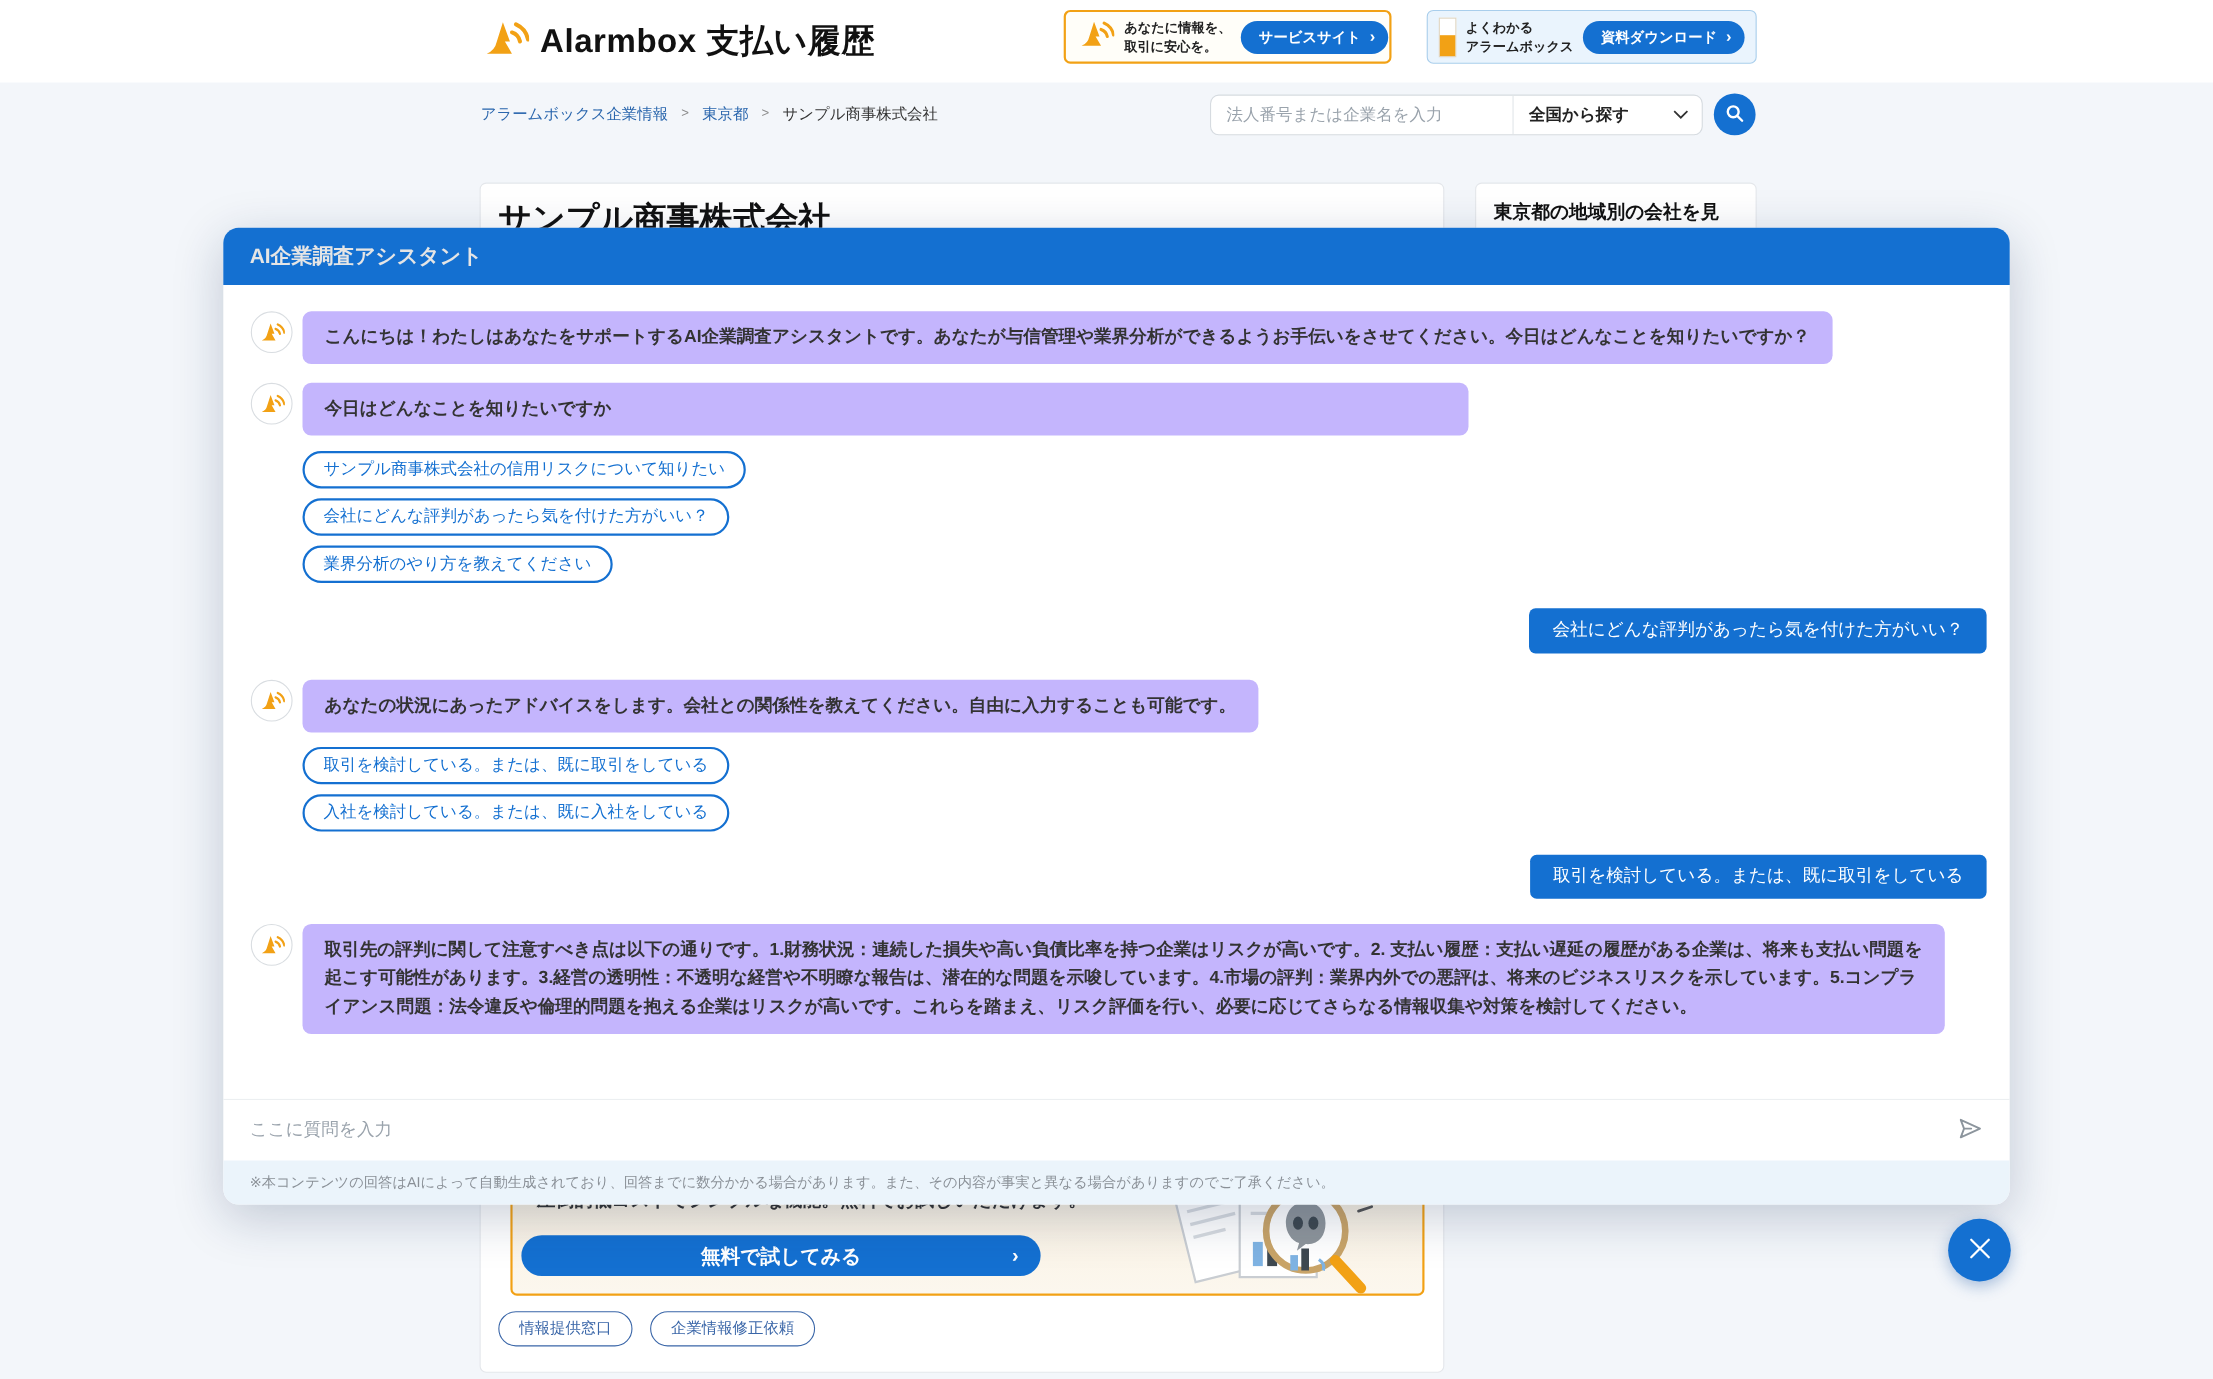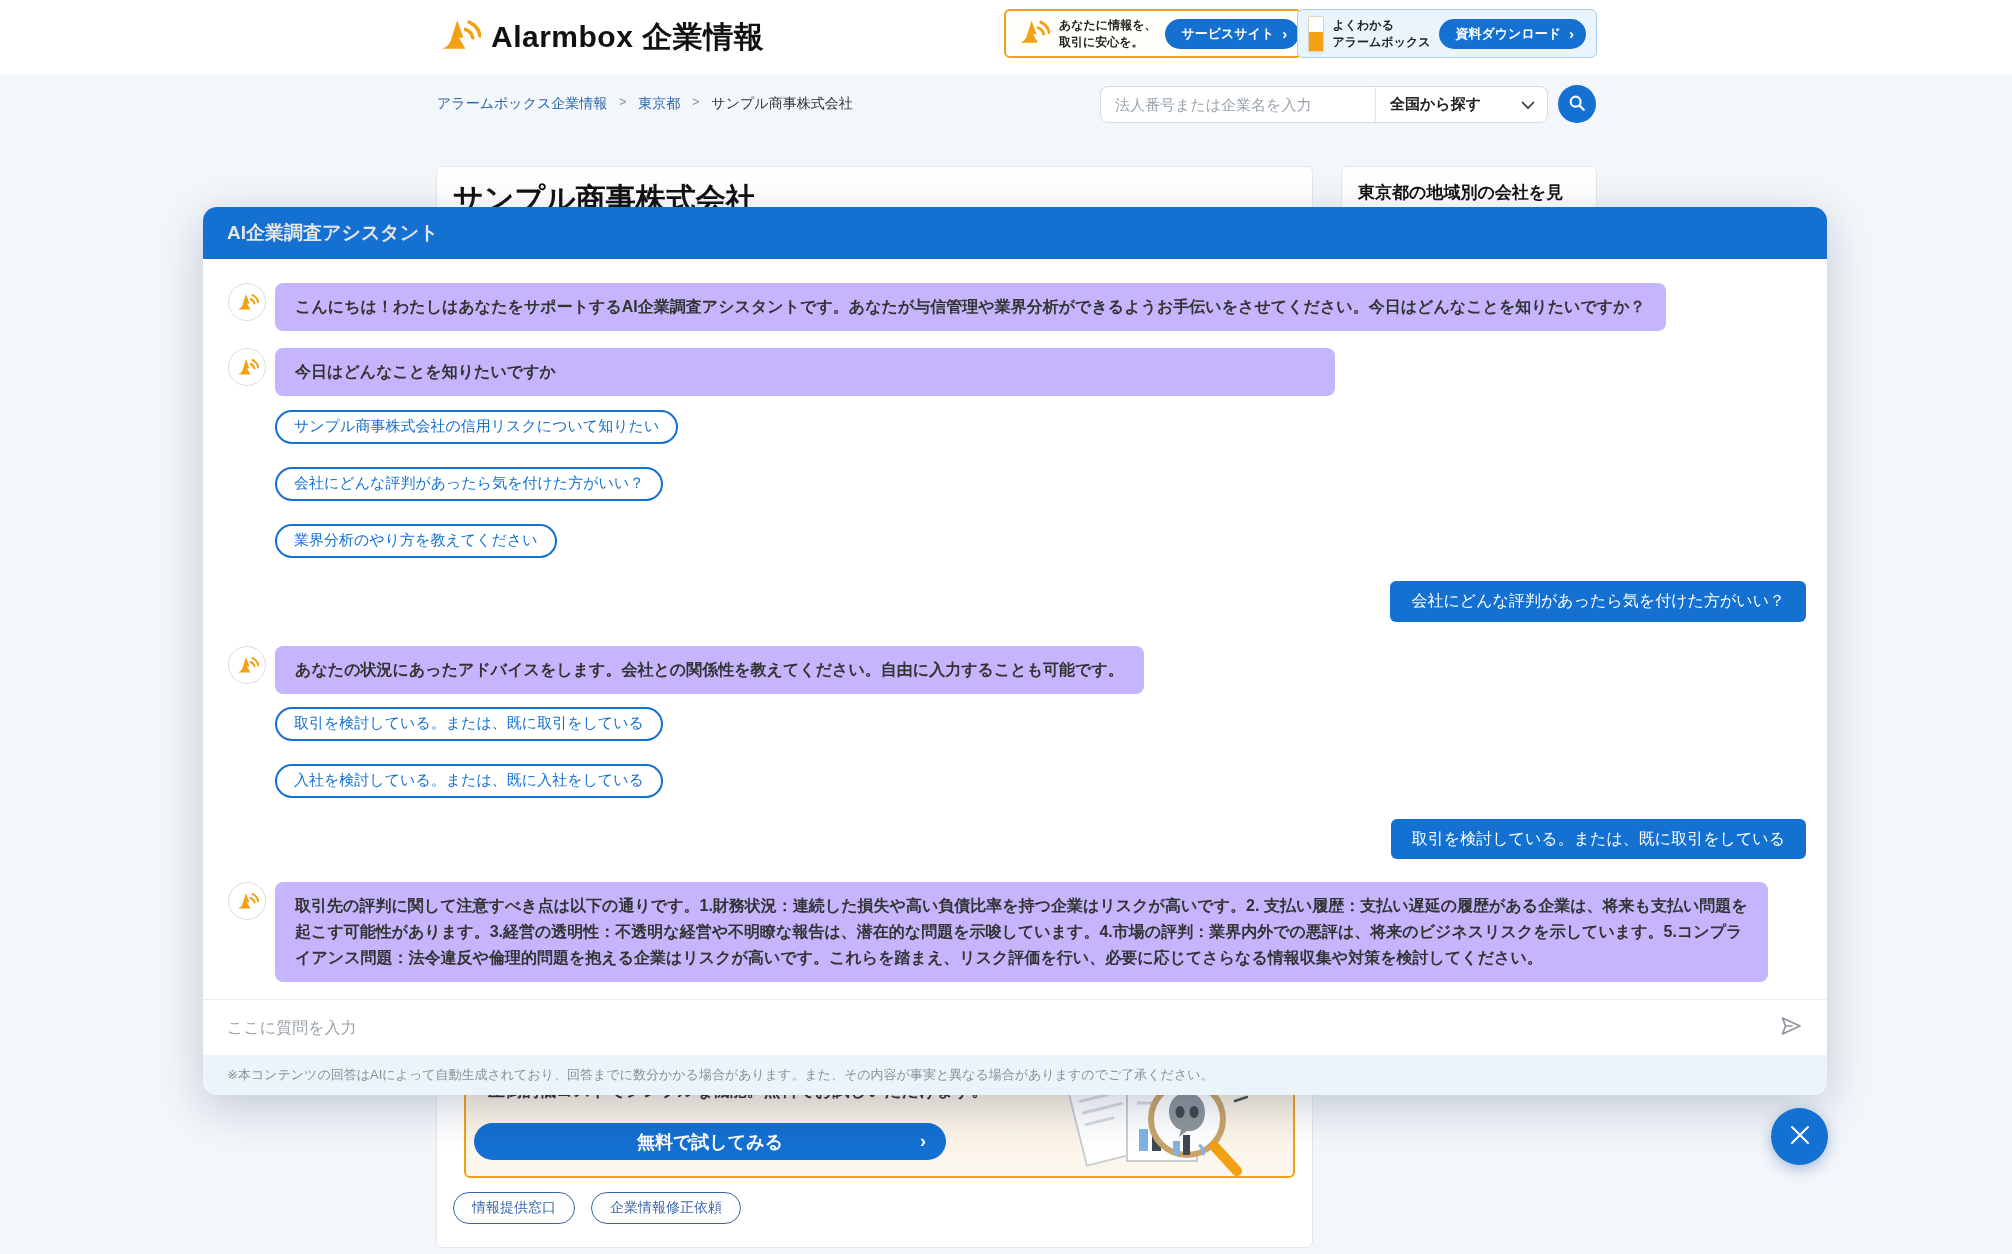--- a/index.html
+++ b/index.html
@@ -8,21 +8,21 @@
     position:relative; overflow:hidden;
     background:#F3F6FA;
     font-family:"Liberation Sans","DejaVu Sans",sans-serif;
     color:#222;
   }
   
   .header { position:absolute; top:0; left:0; width:2012px; height:75px; background:#fff; z-index:1; }
   .logo { position:absolute; left:437px; top:15px; display:flex; align-items:center; gap:10px; }
   .logo-text { font-size:30px; font-weight:bold; color:#111; letter-spacing:0.5px; }
   .banner { position:absolute; top:9px; height:49px; border-radius:6px; display:flex; align-items:center; padding:0 10px; gap:9px; }
-  .banner-service { left:967px; width:298px; background:#FFFEF9; border:2px solid #F2A115;margin-left:37px; }
+  .banner-service { left:967px; width:298px; background:#FFFEF9; border:2px solid #F2A115; }
   .banner-download { left:1297px; width:300px; background:#EAF4FD; border:1px solid #A9CEEC; }
   .banner-caption { font-size:12px; font-weight:bold; color:#222; line-height:1.35; white-space:nowrap; }
   .pill-btn { background:#1470D1; color:#fff; font-size:13px; font-weight:bold; border:none;
     border-radius:16px; height:30px; display:flex; align-items:center; justify-content:space-between;
     padding:0 12px 0 16px; cursor:pointer; white-space:nowrap; }
   .pill-btn .arr { font-size:15px; margin-left:8px; }
   .banner-service .pill-btn { width:140px; }
   .banner-download .pill-btn { width:150px; }
   .doc-icon { width:28px; height:36px; position:relative; background:#fff; border:1px solid #e0d6c2; box-shadow:0 1px 2px rgba(0,0,0,.08); }
   .doc-icon::after { content:""; position:absolute; left:0; bottom:0; width:100%; height:55%; background:#F2A115; }
@@ -67,21 +67,21 @@
     box-shadow:0 12px 45px rgba(20,40,80,.22); z-index:5; display:flex; flex-direction:column; }
   .modal-header { height:52px; background:#1470D1; border-radius:14px 14px 0 0; display:flex; align-items:center;
     padding:0 24px; color:#e5e5e5; font-size:19px; font-weight:bold; flex:none; }
   .chat { flex:1; padding:24px 21px 0 25px; overflow:hidden; }
   .bot-row { display:flex; gap:9px; align-items:flex-start; }
   .avatar { width:38px; height:38px; border-radius:50%; background:#fff; border:1px solid #D9DDE1; flex:none;
     display:flex; align-items:center; justify-content:center; }
   .bubble-bot { background:#c4b5fd; border-radius:8px; padding:11px 20px; font-size:16px; line-height:1.62;
     color:#333; max-width:1493px; width:fit-content;font-weight:bold; }
   .m-gap-a { margin-bottom:17px; }
-  .options { margin:14px 0 23px 47px; display:flex; flex-direction:column; gap:23px; }
+  .options { margin:14px 0 23px 47px; display:flex; flex-direction:column; gap:9px; }
   .opt-btn { border:2px solid #1470D1; background:#fff; color:#1470D1; font-size:15px; height:34px; border-radius:17px;
     padding:0 17px; display:inline-flex; align-items:center; width:fit-content; cursor:pointer;
     font-family:"Liberation Sans","DejaVu Sans",sans-serif; }
   .user-row { display:flex; justify-content:flex-end; margin-bottom:24px; }
   .bubble-user { background:#1470D1; color:#fff; font-size:16px; border-radius:6px; padding:10px 21px; line-height:1.3; }
   .m-gap-b { margin-bottom:13px;text-align:right; }
   .chat-input-row { flex:none; height:56px; border-top:1px solid #ECEFF1; display:flex; align-items:center; padding:0 24px; gap:12px; }
   .chat-input-row input { flex:1; border:none; outline:none; font-size:16px; color:#333; background:transparent;
     font-family:"Liberation Sans","DejaVu Sans",sans-serif; }
   .chat-input-row input::placeholder { color:#9AA3AC; }
@@ -98,21 +98,21 @@
 
 <div class="header">
   <div class="logo">
     <span>
       <svg width="44" height="40" viewBox="0 0 48 42">
         <path d="M6 36 Q14 33 16 24 L22 5 L29 24 L24 24 L31 36 Z" fill="#F2A115"></path>
         <path d="M31 15 a12 12 0 0 1 8 9" stroke="#F2A115" stroke-width="4" fill="none" stroke-linecap="round"></path>
         <path d="M35 7 a21 21 0 0 1 12 15" stroke="#F2A115" stroke-width="4" fill="none" stroke-linecap="round"></path>
       </svg>
     </span>
-    <span class="logo-text">Alarmbox 企業情報</span>
+    <span class="logo-text">Alarmbox 支払い履歴</span>
   </div>
 
   <div class="banner banner-service">
     <span>
       <svg width="34" height="32" viewBox="0 0 48 42">
         <path d="M6 36 Q14 33 16 24 L22 5 L29 24 L24 24 L31 36 Z" fill="#F2A115"></path>
         <path d="M31 15 a12 12 0 0 1 8 9" stroke="#F2A115" stroke-width="4" fill="none" stroke-linecap="round"></path>
         <path d="M35 7 a21 21 0 0 1 12 15" stroke="#F2A115" stroke-width="4" fill="none" stroke-linecap="round"></path>
       </svg>
     </span>

